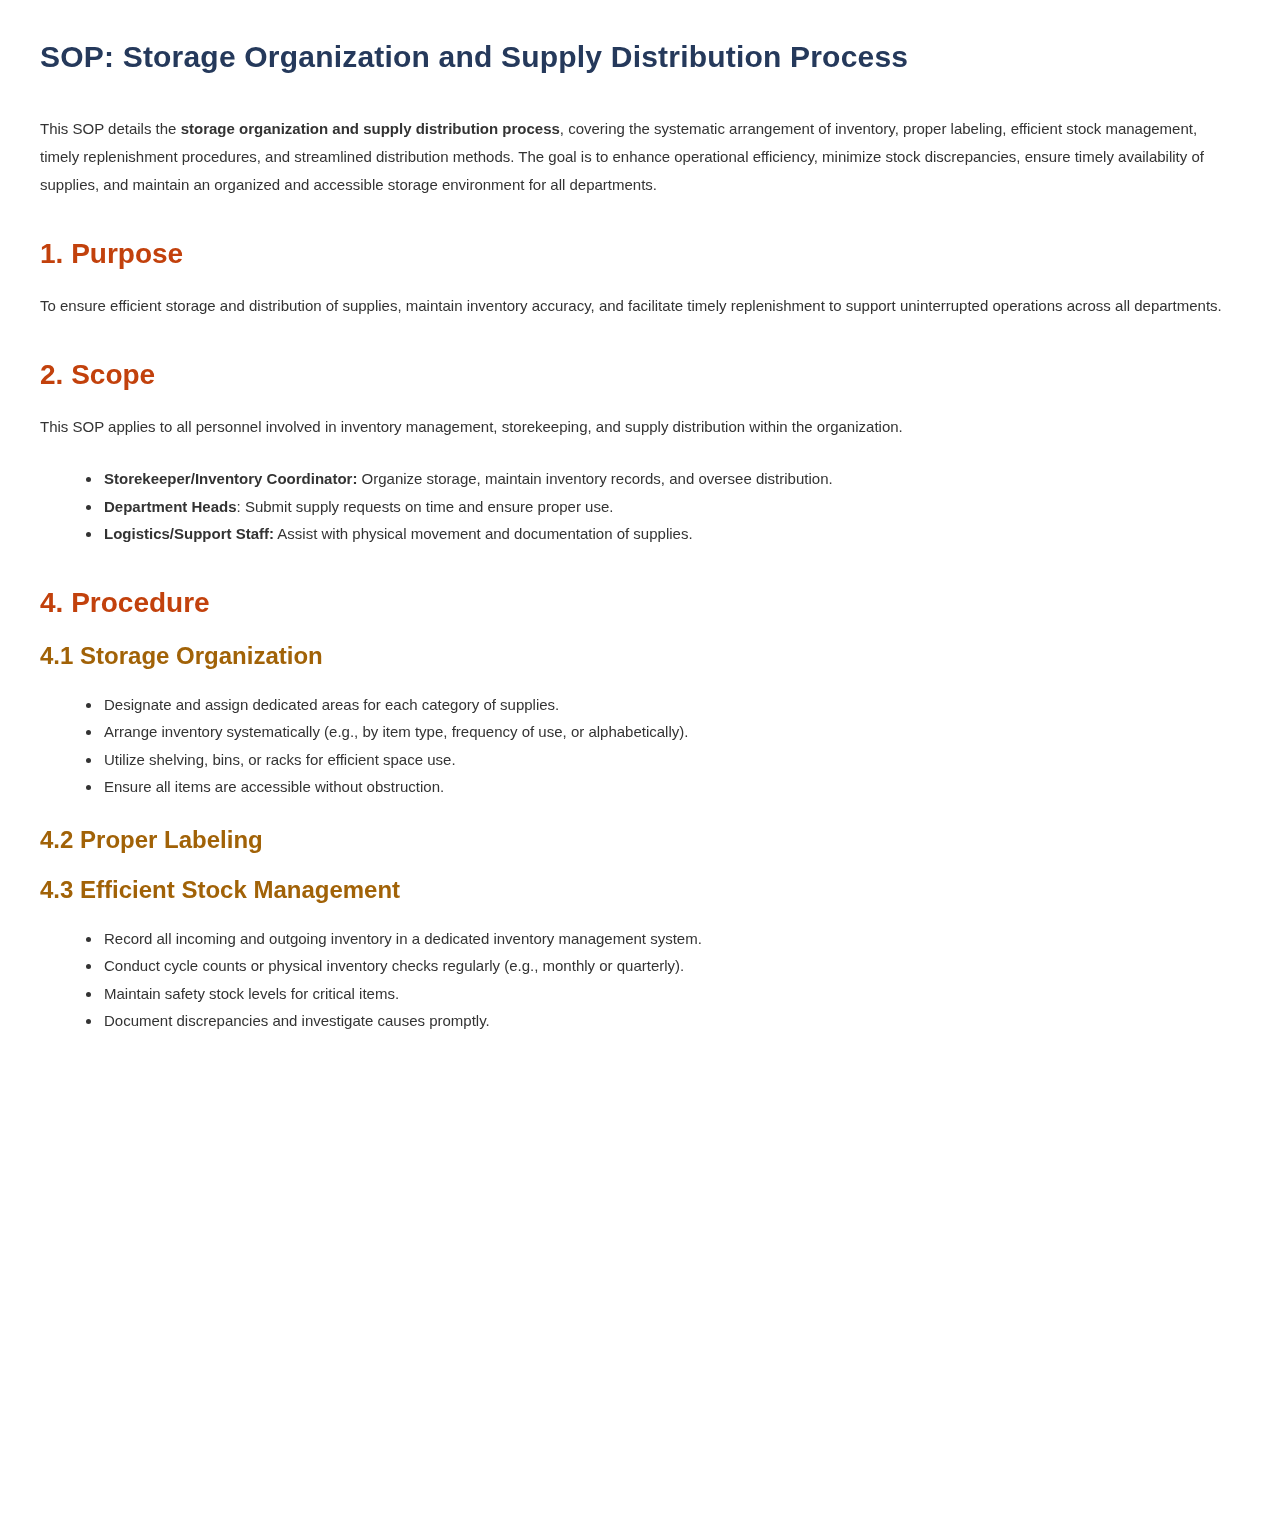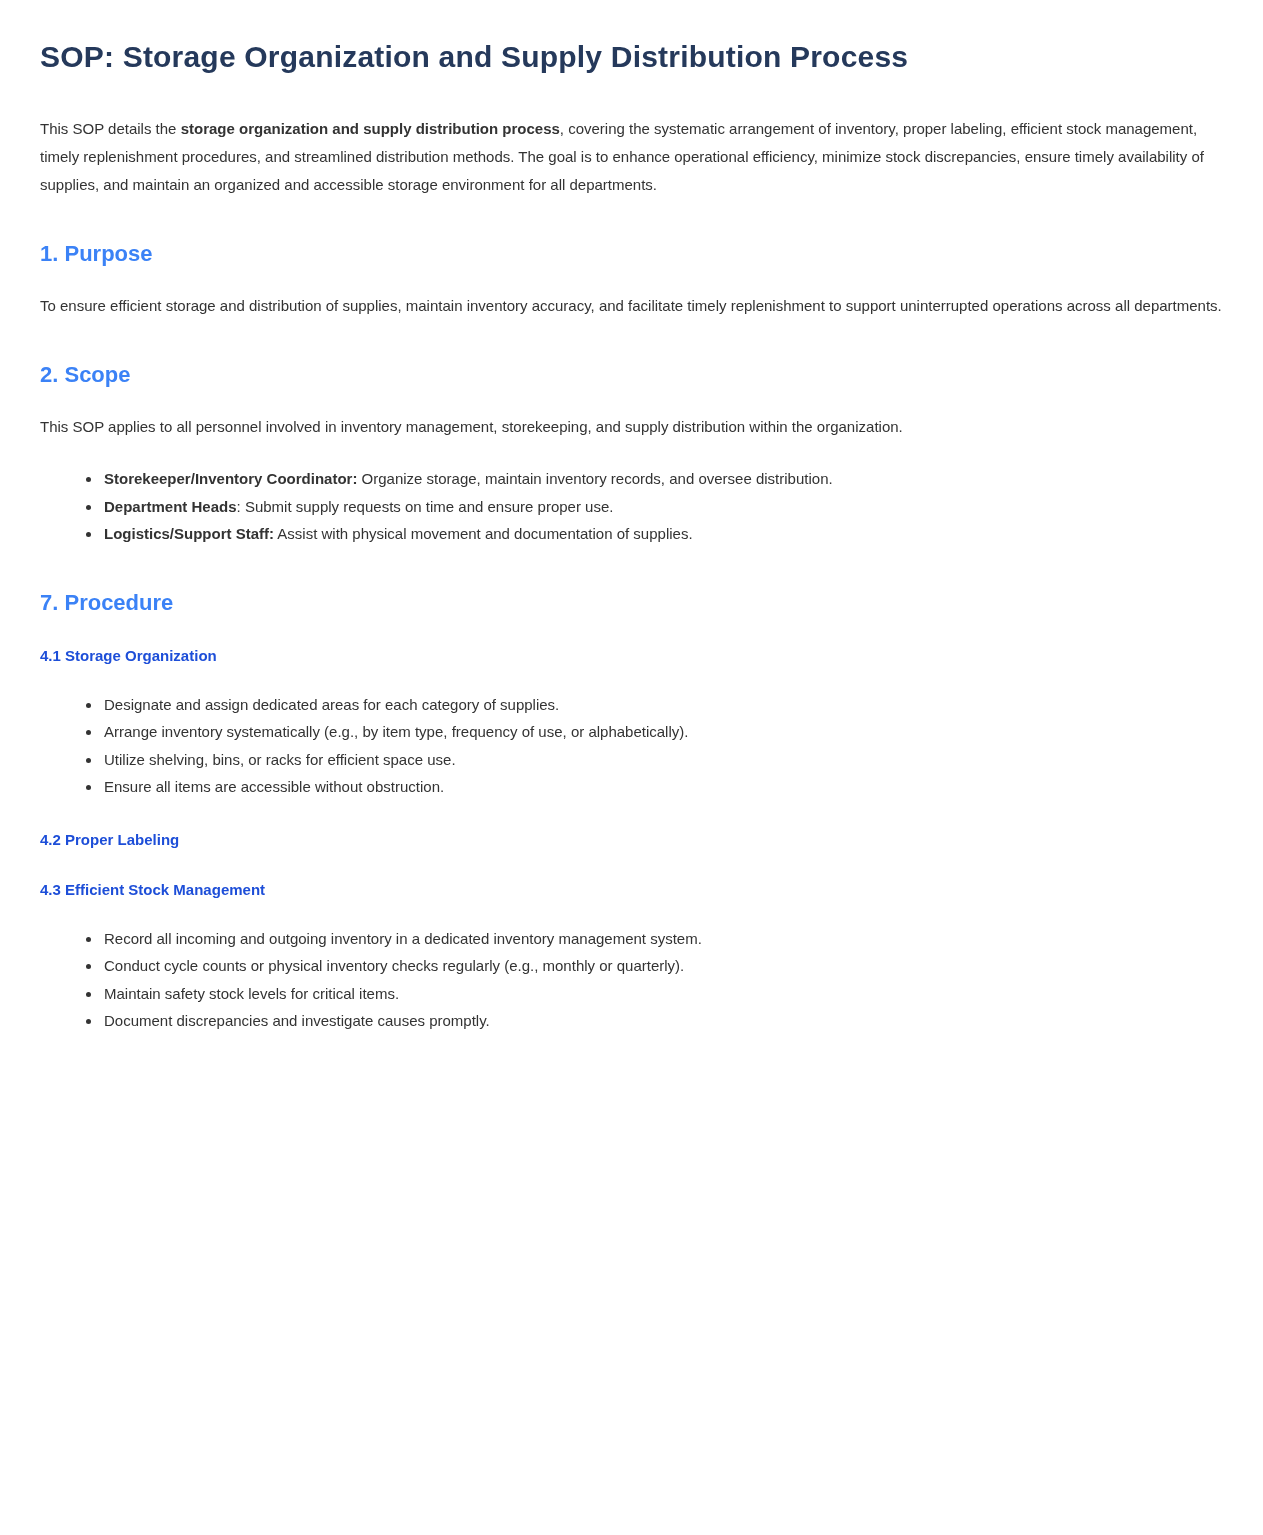--- a/index.html
+++ b/index.html
@@ -21,31 +21,31 @@
   h1.doc-title {
     margin: 0 0 40px 0;
     font-size: 30px;
     line-height: 37px;
     font-weight: 700;
     color: #25395b;
     letter-spacing: 0.2px;
   }
   h2.section-heading {
     margin: 40px 0 20px 0;
-    font-size: 22px;
+    font-size: 28px;
     line-height: 29px;
     font-weight: 700;
-    color: #3b82f6;
+    color: #c2410c;
   }
   h3.subsection-heading {
     margin: 28px 0 20px 0;
-    font-size: 15px;
+    font-size: 24px;
     line-height: 22px;
     font-weight: 700;
-    color: #1d4ed8;
+    color: #a16207;
   }
   p.body-text {
     margin: 24px 0;
   }
   ul.bullet-list {
     margin: 24px 0;
     padding-left: 62px;
     list-style-type: disc;
   }
   ul.bullet-list li {
@@ -71,21 +71,21 @@
 
   <h2 class="section-heading">2. Scope</h2>
   <p class="body-text">This SOP applies to all personnel involved in inventory management, storekeeping, and supply distribution within the organization.</p>
 
   <ul class="bullet-list">
     <li><span class="bold-run">Storekeeper/Inventory Coordinator:</span><span> Organize storage, maintain inventory records, and oversee distribution.</span></li>
     <li><span class="bold-run">Department Heads</span><span>: Submit supply requests on time and ensure proper use.</span></li>
     <li><span class="bold-run">Logistics/Support Staff:</span><span> Assist with physical movement and documentation of supplies.</span></li>
   </ul>
 
-  <h2 class="section-heading">7. Procedure</h2>
+  <h2 class="section-heading">4. Procedure</h2>
 
   <h3 class="subsection-heading">4.1 Storage Organization</h3>
   <ul class="bullet-list">
     <li>Designate and assign dedicated areas for each category of supplies.</li>
     <li>Arrange inventory systematically (e.g., by item type, frequency of use, or alphabetically).</li>
     <li>Utilize shelving, bins, or racks for efficient space use.</li>
     <li>Ensure all items are accessible without obstruction.</li>
   </ul>
 
   <h3 class="subsection-heading">4.2 Proper Labeling</h3>

